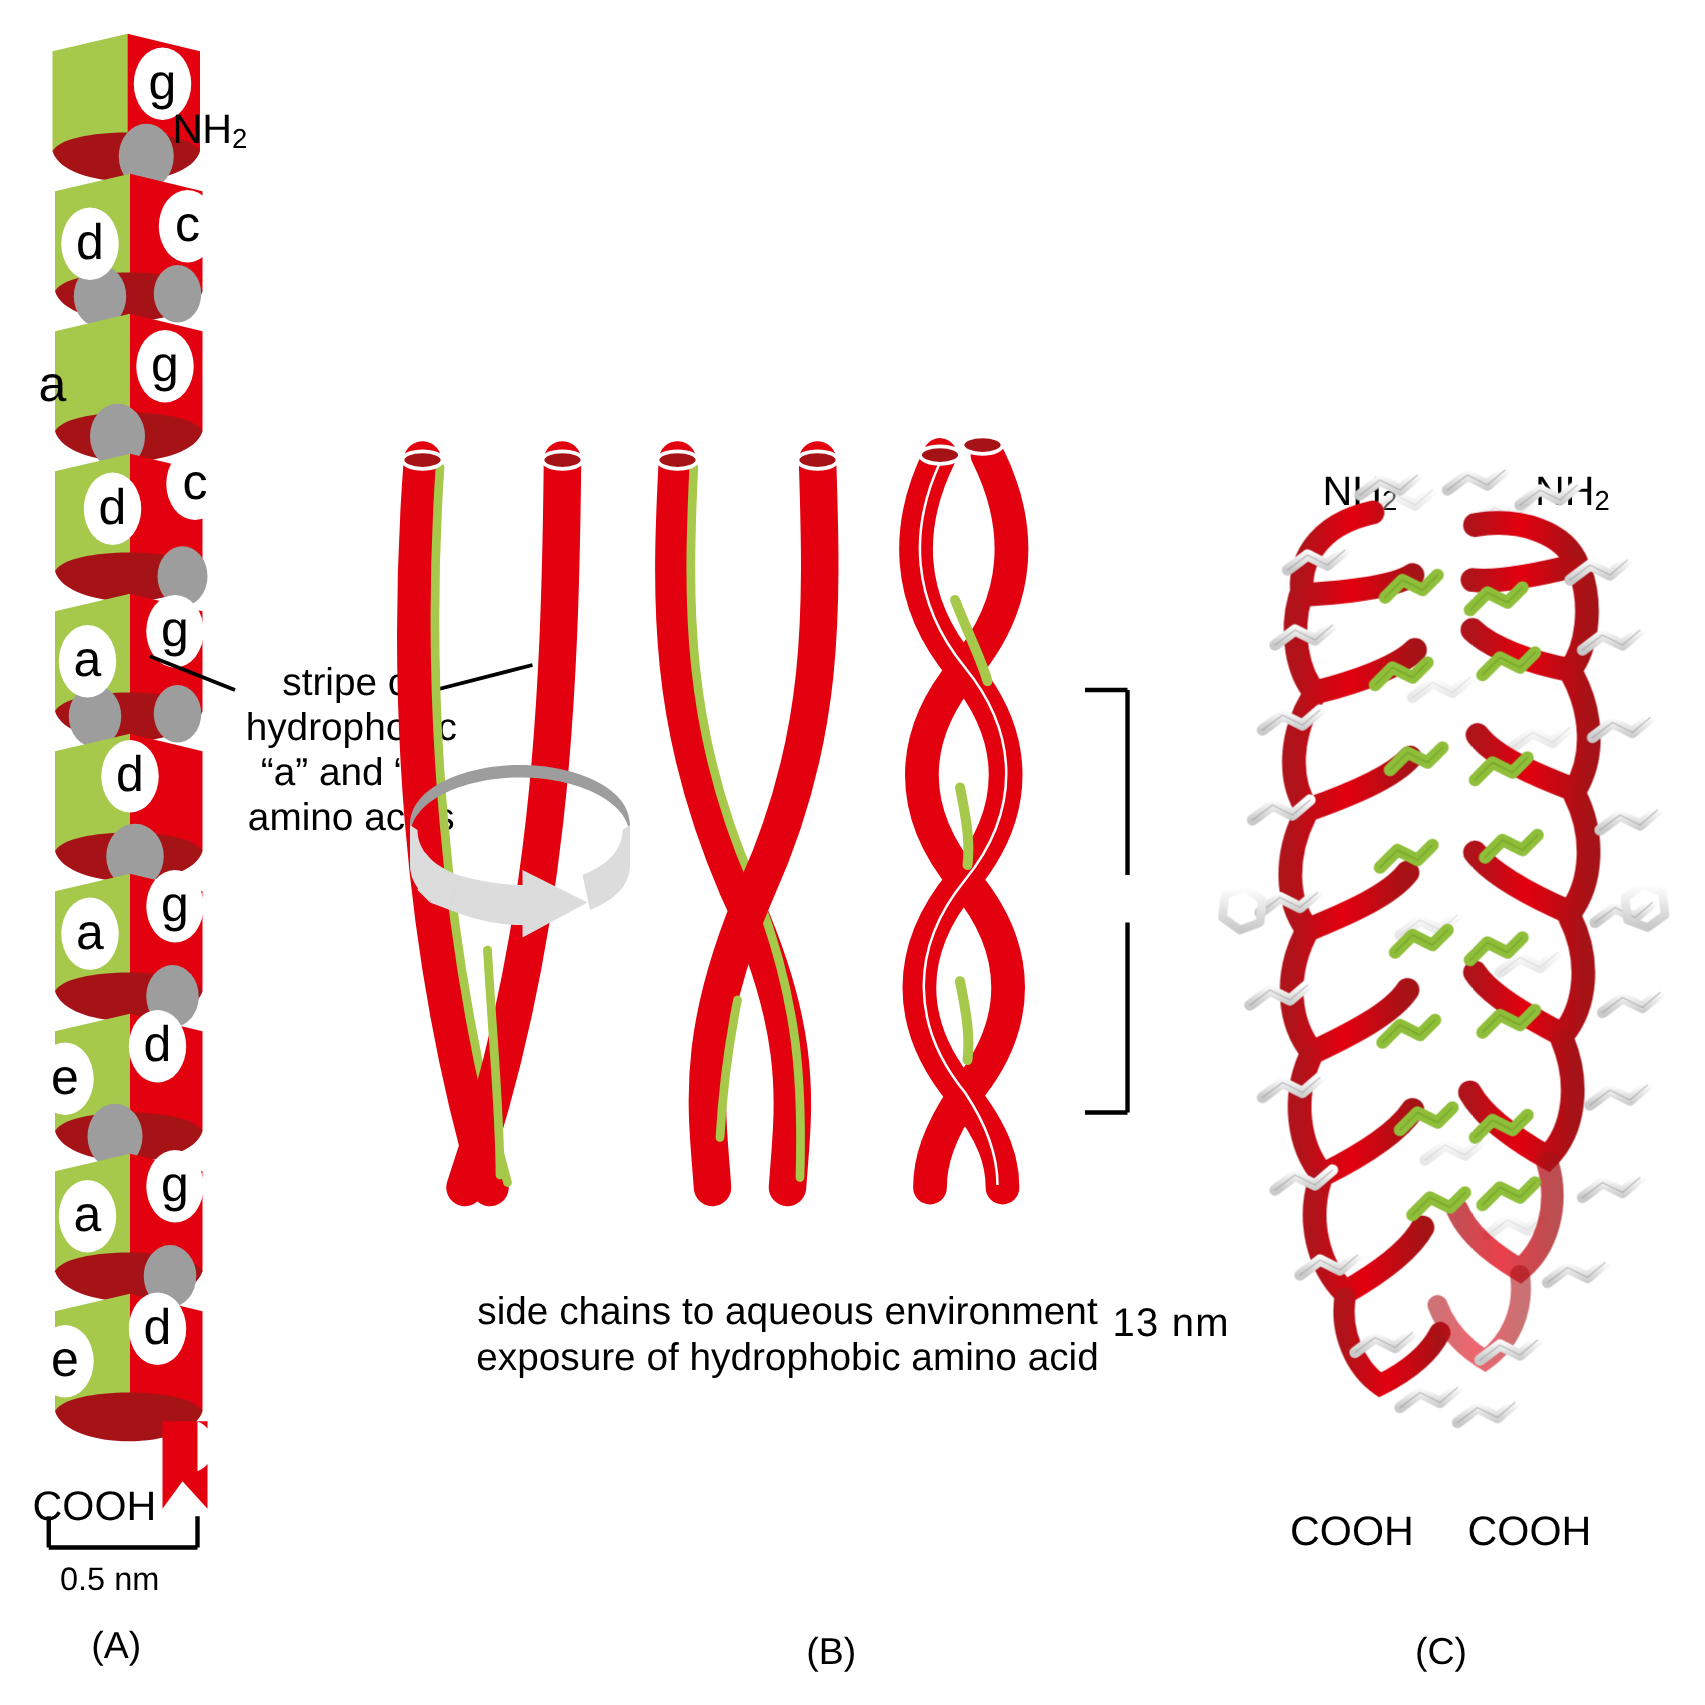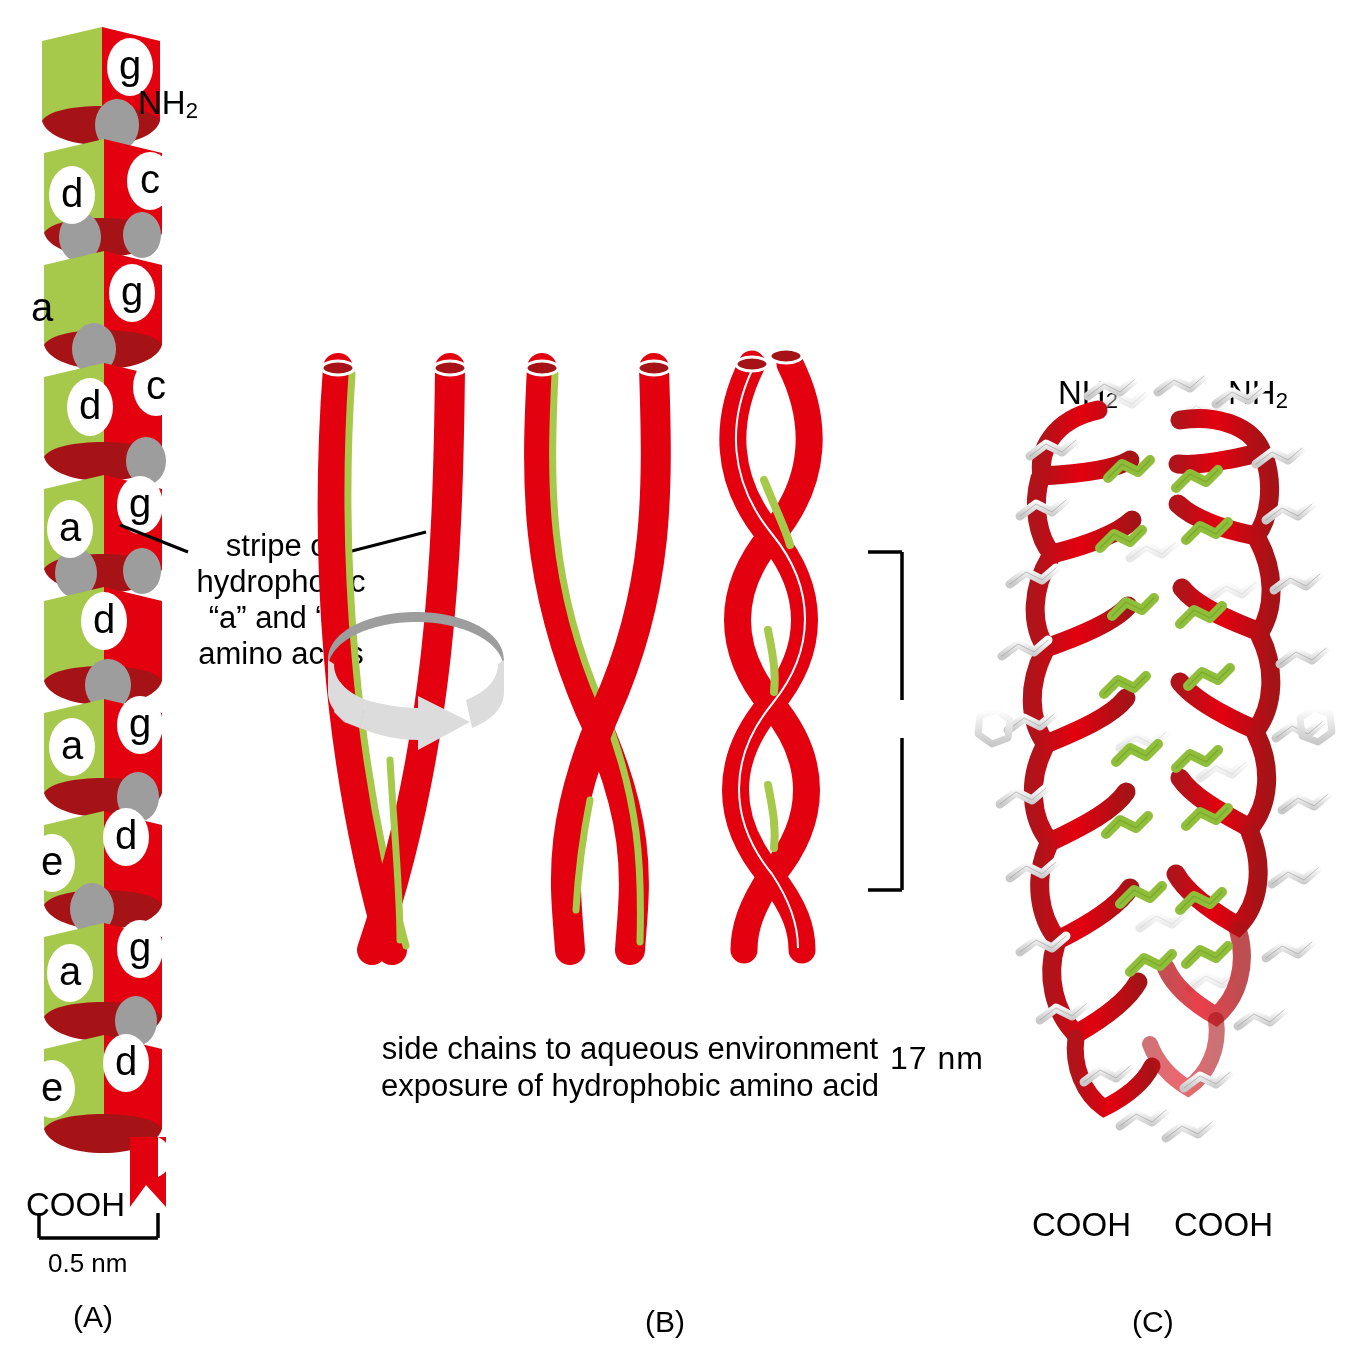--- a/index.html
+++ b/index.html
@@ -262,21 +262,21 @@
 
       <ellipse cx="22" cy="34" rx="16" ry="7" fill="#a61317" stroke="#ffffff" stroke-width="3"></ellipse>
       <ellipse cx="56" cy="26" rx="16" ry="7" fill="#a61317" stroke="#ffffff" stroke-width="3"></ellipse>
     </g>
 
     <g>
       <path d="M548,222 L582,222 M582,222 L582,370 M582,408 L582,560 M548,560 L582,560" stroke="#000" stroke-width="3.5" fill="none"></path>
     </g>
   </svg>
 
-  <div class="lbl" style="left:570px;top:710px;font-size:32px;letter-spacing:1px;">17 nm</div>
+  <div class="lbl" style="left:570px;top:710px;font-size:32px;letter-spacing:1px;">13 nm</div>
 
   <div class="lbl caption" style="left:-10px;top:700px;width:640px;">
     <div>side chains to aqueous environment</div>
     <div>exposure of hydrophobic amino acid</div>
   </div>
 
   <div class="lbl panel-letter" style="left:325px;top:975px;">(B)</div>
 </div>
 
 <div class="panel" id="panelC">

